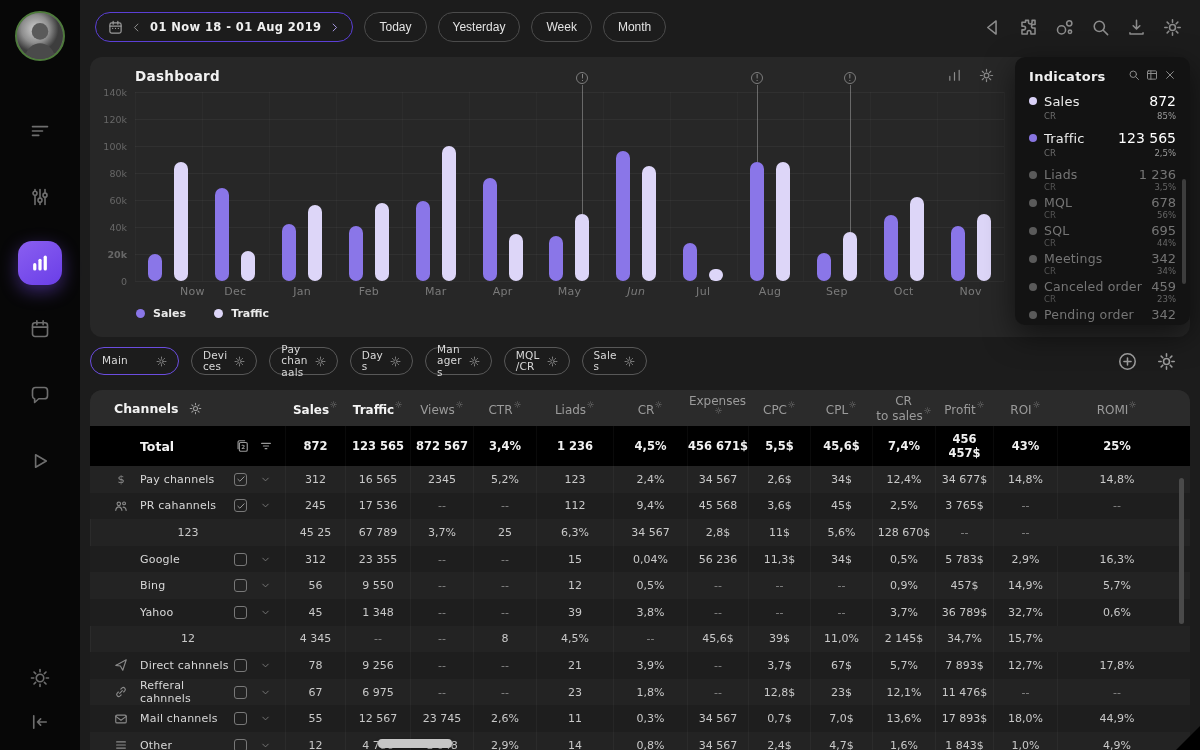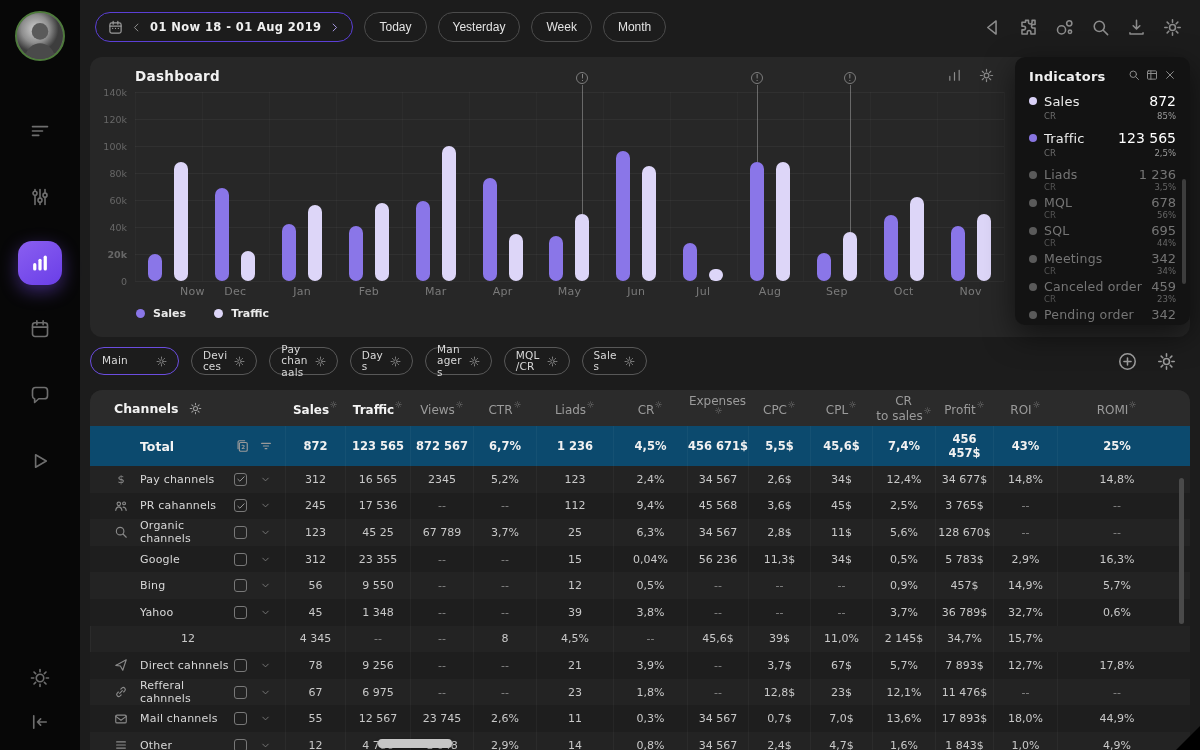--- a/index.html
+++ b/index.html
@@ -79,21 +79,21 @@
   .tgrid{display:grid;grid-template-columns:195px 60px 65px 63px 63px 77px 74px 61px 62px 62px 63px 58px 64px 119px;align-items:center;padding-right:14px;}
   .thead{height:36px;background:#2b2b2b;}
   .th{font-size:12px;color:#9b9b9b;text-align:center;position:relative;line-height:12px;}
   .th.strong{color:#f4f4f4;font-weight:700;}
   .th .hg{display:inline-block;vertical-align:6px;margin-left:1px;color:#6f6f6f;}
   .th-channels{display:flex;align-items:center;gap:10px;padding-left:24px;font-size:12.5px;font-weight:700;color:#f2f2f2;}
   .th-channels .hg2{color:#9a9a9a;}
   .trow{height:26.6px;}
   .trow:nth-child(odd){background:#232323;}
   .trow:nth-child(even){background:#1e1e1e;}
-  .total-row{height:40px;background:#0c4a6e;}
+  .total-row{height:40px;background:#000000;}
   .cell{font-size:11px;color:#c9c9c9;text-align:center;height:100%;display:flex;align-items:center;justify-content:center;border-left:1px solid rgba(255,255,255,.04);}
   .cell.first{border-left:none;}
   .total-row .cell{font-size:11.5px;font-weight:700;color:#f1f1f1;}
   .c-cell{display:flex;align-items:center;height:100%;padding-left:24px;border-left:none;}
   .row-ic{width:26px;color:#8a8a8a;flex:none;display:flex;}
   .row-label{font-size:11px;color:#d8d8d8;letter-spacing:.2px;flex:1;text-align:left;}
   .total-label{font-size:12.5px;font-weight:700;color:#f4f4f4;flex:1;text-align:left;}
   .cbx{width:13px;height:13px;border:1px solid #787878;border-radius:3px;flex:none;margin-right:13px;display:flex;align-items:center;justify-content:center;color:#b5b5b5;cursor:pointer;}
   .chev{color:#7d7d7d;flex:none;margin-right:14px;cursor:pointer;}
   .total-icons{display:flex;gap:10px;color:#9a9a9a;margin-right:12px;}
@@ -345,21 +345,21 @@
       </div>
     </div>
   <div class="months" id="months">
       <span style="left: 3.84615%; margin-left: 24px;">Now</span>
       <span style="left: 11.5385%;">Dec</span>
       <span style="left: 19.2308%;">Jan</span>
       <span style="left: 26.9231%;">Feb</span>
       <span style="left: 34.6154%;">Mar</span>
       <span style="left: 42.3077%;">Apr</span>
       <span style="left: 50%;">May</span>
-      <span style="left: 57.6923%;">Jun</span>
+      <span style="left: 57.6923%; font-style: italic;">Jun</span>
       <span style="left: 65.3846%;">Jul</span>
       <span style="left: 73.0769%;">Aug</span>
       <span style="left: 80.7692%;">Sep</span>
       <span style="left: 88.4615%;">Oct</span>
       <span style="left: 96.1538%;">Nov</span>
     </div>
   <div class="legend" id="legend">
       <div class="leg-item">
         <span class="leg-dot" style="background: rgb(138, 118, 232);"></span>
         <span>Sales</span>
@@ -650,21 +650,21 @@
         <span>
             <svg class="ic" width="14" height="14" viewBox="0 0 16 16" stroke-width="1.5">
               <path d="M3 5h10M5 8h6M7 11h2"></path>
             </svg>
           </span>
       </span>
     </div>
   <div class="cell">872</div>
       <div class="cell">123 565</div>
       <div class="cell">872 567</div>
-      <div class="cell">6,7%</div>
+      <div class="cell">3,4%</div>
       <div class="cell">1 236</div>
       <div class="cell">4,5%</div>
       <div class="cell">456 671$</div>
       <div class="cell">5,5$</div>
       <div class="cell">45,6$</div>
       <div class="cell">7,4%</div>
       <div class="cell">456 457$</div>
       <div class="cell">43%</div>
       <div class="cell">25%</div>
     </div>
@@ -732,35 +732,20 @@
         <div class="cell">9,4%</div>
         <div class="cell">45 568</div>
         <div class="cell">3,6$</div>
         <div class="cell">45$</div>
         <div class="cell">2,5%</div>
         <div class="cell">3 765$</div>
         <div class="cell" style="color: rgb(138, 138, 138);">--</div>
         <div class="cell" style="color: rgb(138, 138, 138);">--</div>
       </div>
       <div class="tgrid trow">
-        <div class="cell c-cell first">
-          <span class="row-ic">
-            <svg class="ic" width="14" height="14" viewBox="0 0 16 16">
-              <circle cx="7" cy="7" r="4.3"></circle>
-              <path d="M10.3 10.3L14 14"></path>
-            </svg>
-          </span>
-          <span class="row-label">Organic channels</span>
-          <span class="cbx"></span>
-          <span class="chev">
-            <svg class="ic" width="11" height="11" viewBox="0 0 16 16" stroke-width="1.8">
-              <path d="M4 6l4 4 4-4"></path>
-            </svg>
-          </span>
-        </div>
         <div class="cell">123</div>
         <div class="cell">45 25</div>
         <div class="cell">67 789</div>
         <div class="cell">3,7%</div>
         <div class="cell">25</div>
         <div class="cell">6,3%</div>
         <div class="cell">34 567</div>
         <div class="cell">2,8$</div>
         <div class="cell">11$</div>
         <div class="cell">5,6%</div>

